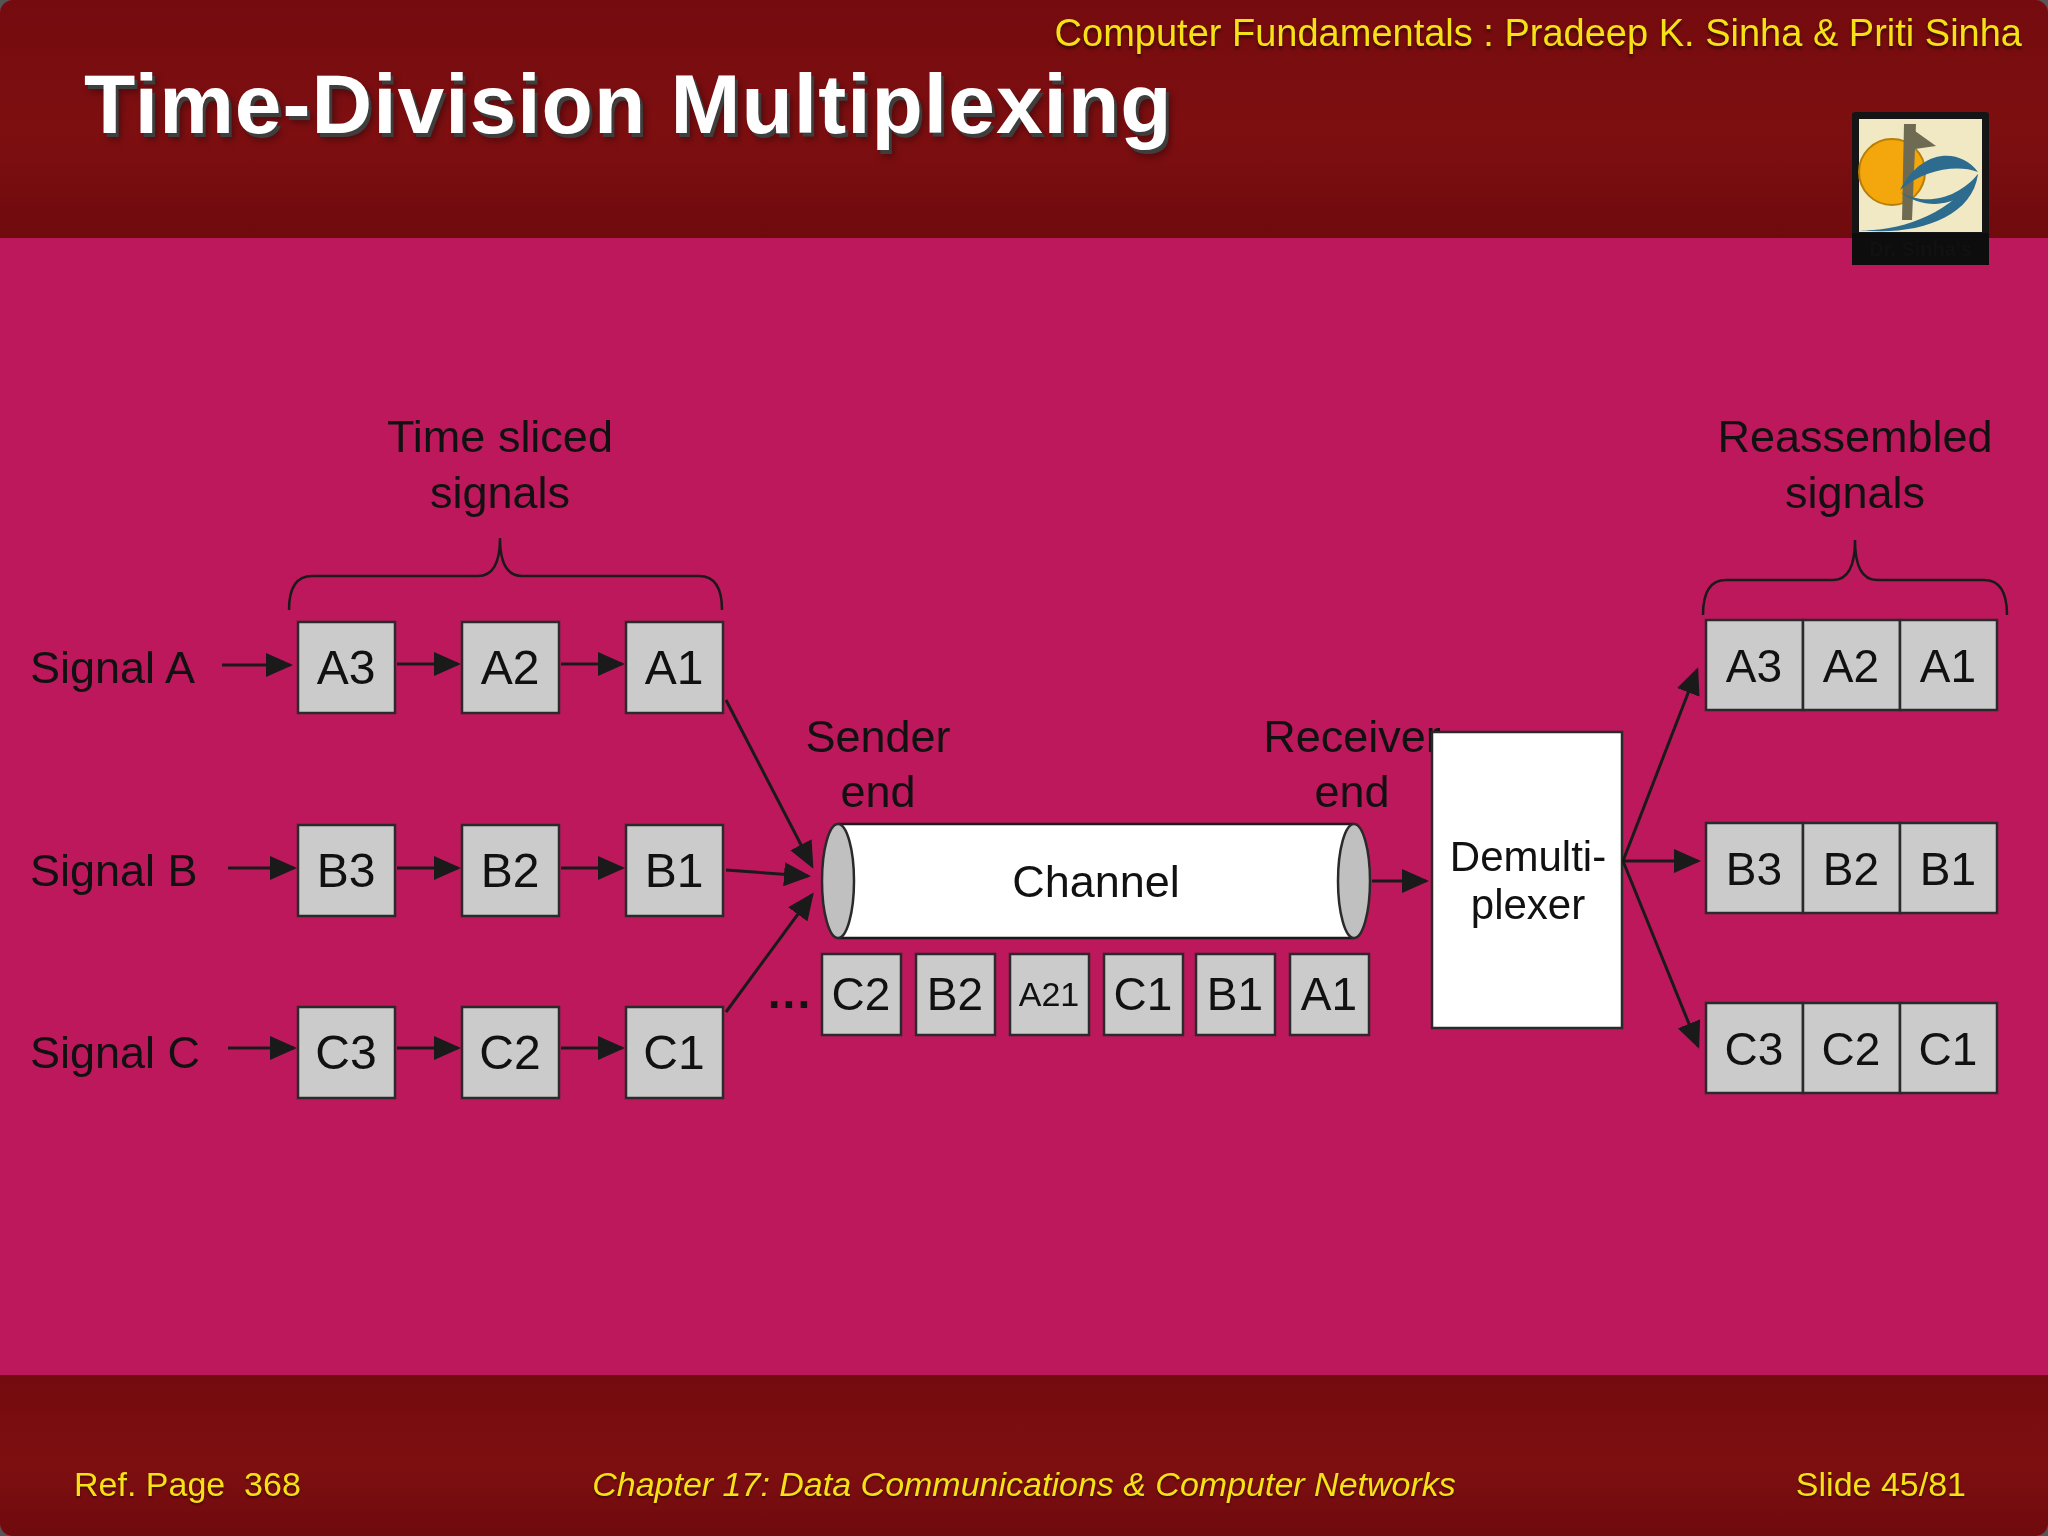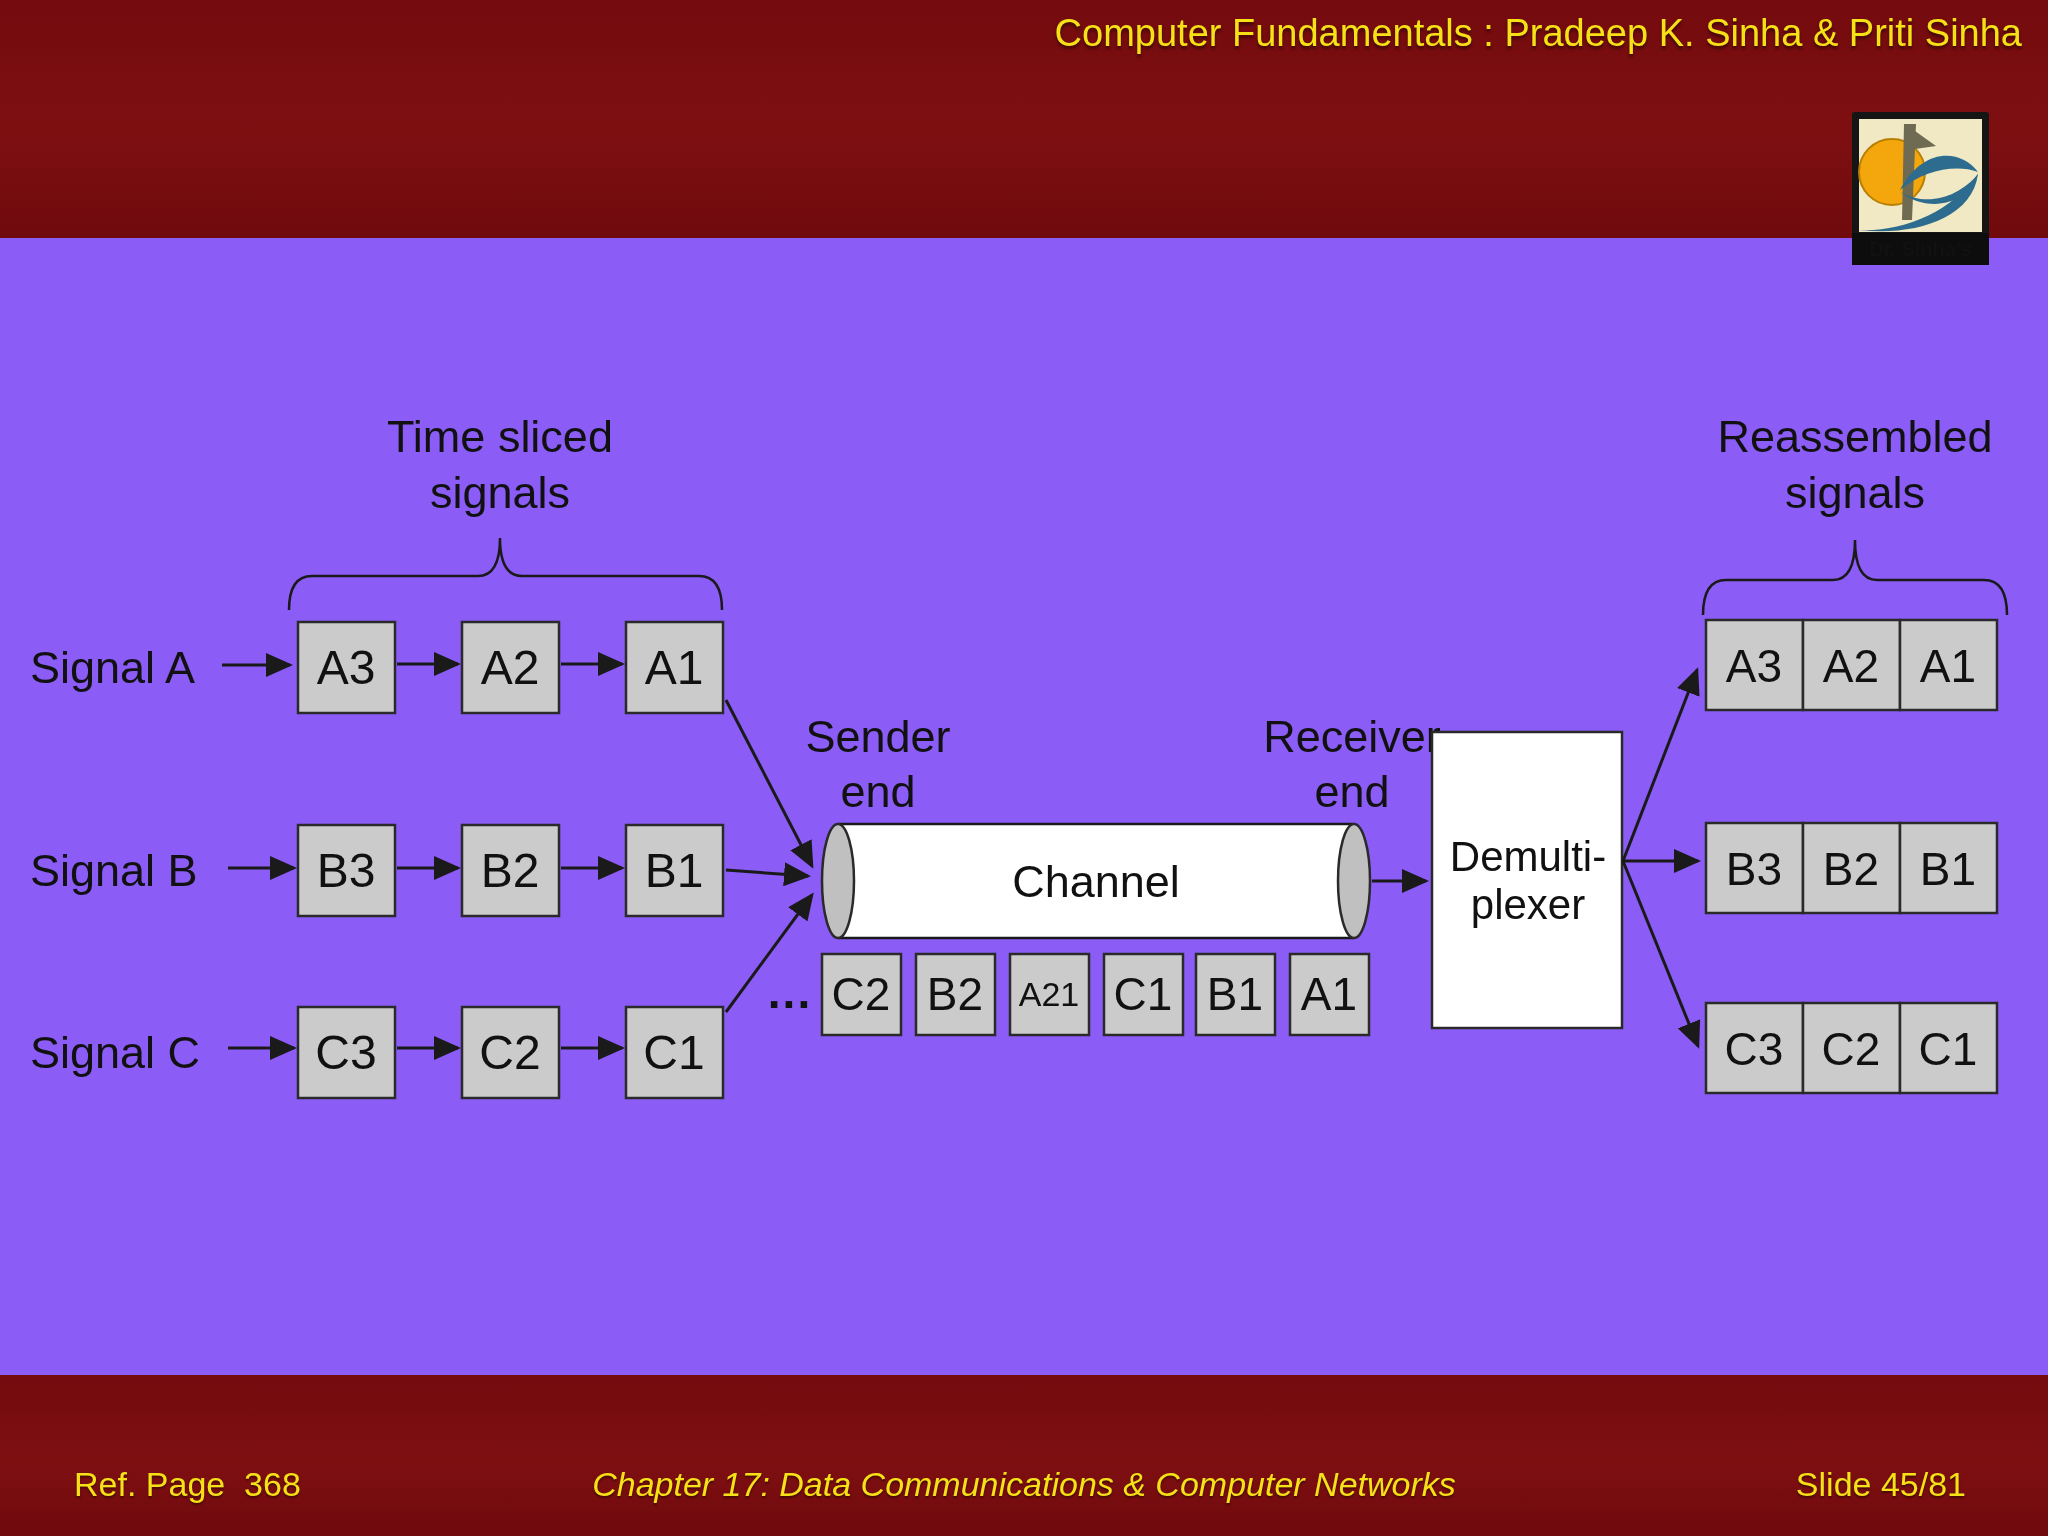--- a/index.html
+++ b/index.html
@@ -1,18 +1,18 @@
 <!DOCTYPE html>
 <html><head>
 <meta charset="utf-8">
 <style>
   html,body{margin:0;padding:0;background:#555;}
   .slide{
-    position:relative;width:2048px;height:1536px;background:#8b5cf6;
-    font-family:"Liberation Sans", sans-serif;overflow:hidden;
+    position:relative;width:2048px;height:1536px;background:#be185d;
+    font-family:"Liberation Sans", sans-serif;overflow:hidden;border-radius:13px;
   }
   .band{position:absolute;left:0;right:0;background:linear-gradient(180deg,#740b0e 0%,#7e0f11 55%,#6f0a0d 100%);}
   .band.top{top:0;height:238px;}
   .band.bottom{top:1375px;height:161px;}
   .courseline{
     position:absolute;top:12px;right:26px;font-size:38px;color:#f5e216;
     text-shadow:0 3px 3px rgba(0,0,0,.45);white-space:pre;
   }
   .title{
     position:absolute;left:84px;top:56px;font-size:84px;font-weight:bold;color:#ffffff;
@@ -34,20 +34,21 @@
   .wire{stroke:#1a1a1a;stroke-width:3;fill:none;}
   .thinwire{stroke:#1a1a1a;stroke-width:2.5;fill:none;}
 </style>
 </head>
 <body>
 
 <div class="slide">
 
   <div class="band top"></div>
   <div class="courseline">Computer Fundamentals : Pradeep K. Sinha &amp; Priti Sinha</div>
+  <div class="title">Time-Division Multiplexing</div>
 
   <svg style="position:absolute;left:1852px;top:112px;" width="137" height="153" viewBox="0 0 137 153">
     <rect x="0" y="0" width="137" height="153" rx="3" fill="#151515"></rect>
     <rect x="7" y="7" width="123" height="113" fill="#f0e9c4"></rect>
     <circle cx="40" cy="60" r="33" fill="#f3a70c" stroke="#b97f05" stroke-width="2"></circle>
     <path d="M52,12 L64,12 L60,108 L50,108 Z" fill="#6f6a52"></path>
     <path d="M56,14 L84,34 L56,38 Z" fill="#6f6a52"></path>
     <path d="M48,78 C70,36 108,36 126,60 C104,52 72,58 48,78 Z" fill="#2d6b8f"></path>
     <path d="M48,80 C76,96 108,84 126,62 C118,92 76,102 48,80 Z" fill="#2d6b8f"></path>
     <path d="M8,118 C50,120 100,100 126,62 C120,108 60,124 8,118 Z" fill="#2d6b8f"></path>

